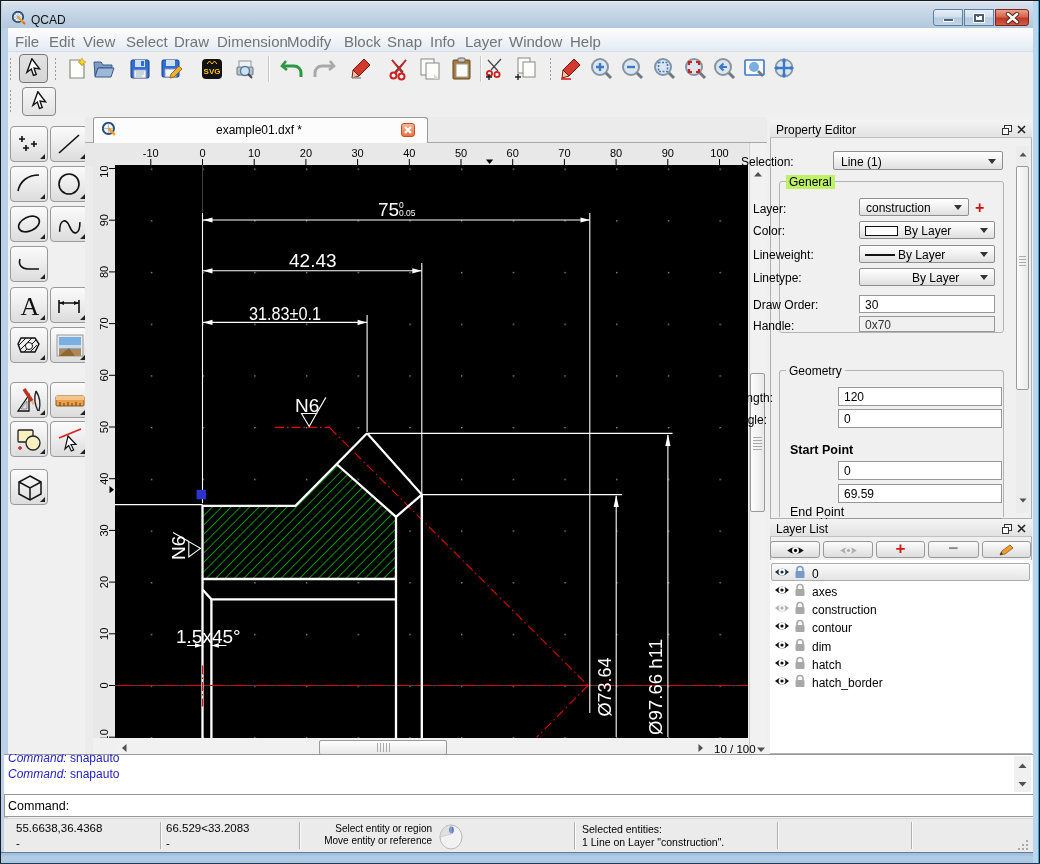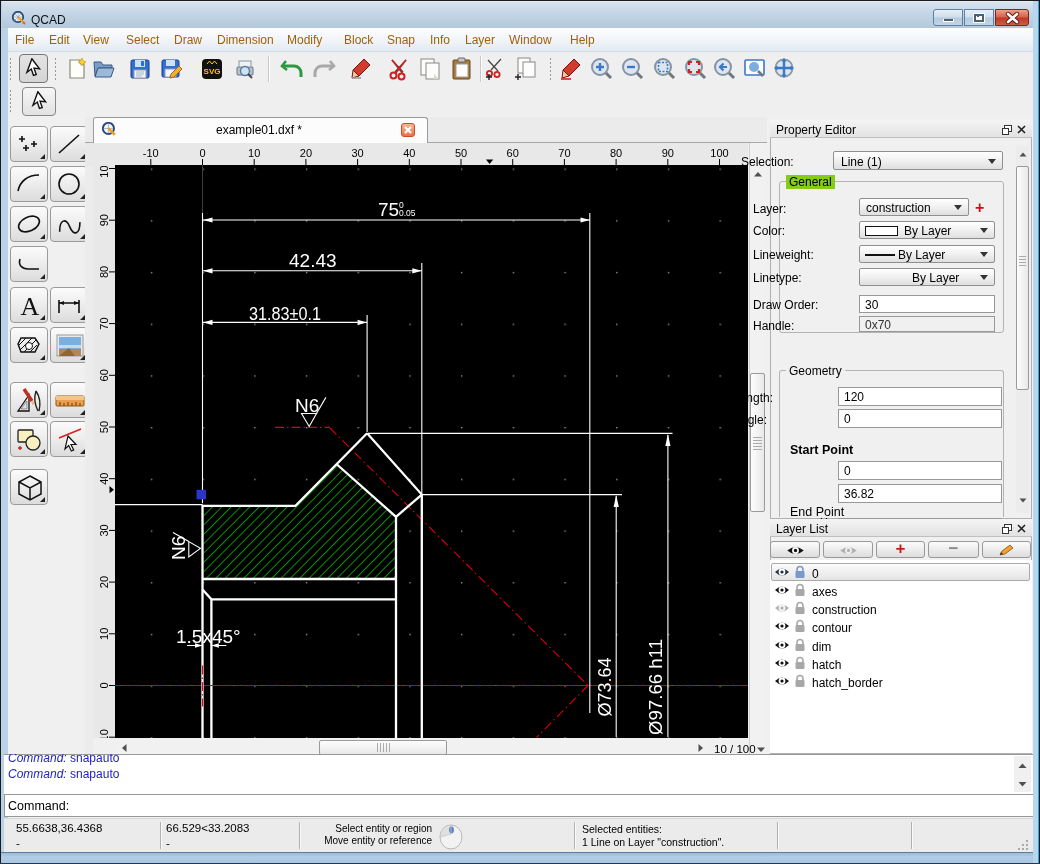--- a/index.html
+++ b/index.html
@@ -5,21 +5,21 @@
 .a{position:absolute}
 .tbtn{position:absolute;width:38px;height:36px;border:1px solid #9a9a9a;border-radius:4px;background:linear-gradient(#fbfbfb,#eeeeee 45%,#dcdcdc)}
 .tbtn svg{position:absolute;left:3px;top:2px}
 .tri{position:absolute;right:2px;bottom:2px;width:0;height:0;border-left:5px solid transparent;border-bottom:5px solid #222}
 .sep{position:absolute;top:56px;height:26px;border-left:1px solid #c8c8c8;border-right:1px solid #fdfdfd}
 .grip{position:absolute;top:57px;height:24px;width:4px;background:radial-gradient(circle 1px at 1.5px 2px,#999 60%,transparent 61%) 0 0/4px 4px repeat-y}
 .cb{position:absolute;border:1px solid #8f8f8f;border-radius:2px;background:linear-gradient(#ffffff,#f2f2f2 45%,#dfdfdf);font-size:12px}
 .cb .ar{position:absolute;right:6px;top:7px;width:0;height:0;border:4px solid transparent;border-top:5px solid #333}
 .fld{position:absolute;border:1px solid #989898;background:#fff;font-size:12px;padding:2px 0 0 5px}
 .lbl{position:absolute;font-size:12px;color:#000;}
-.mi{display:inline-block;font-size:12px;color:#a16207}
+.mi{display:inline-block;font-size:15px;color:#737373}
 </style></head><body>
 
 <div class="a" style="left:0;top:0;width:1040px;height:864px;background:#b9d2ea"></div>
 <div class="a" style="left:8px;top:28px;width:1026px;height:825px;background:#f0f0f0"></div>
 
 <div class="a" style="left:2px;top:1px;width:1036px;height:27px;background:linear-gradient(#d7e2ee,#c2d4e4 50%,#b3c8dc);border-top:1px solid #e8eef5"></div>
 <svg class="a" style="left:12px;top:11px" width="14" height="14" viewBox="0 0 14 14">
     <circle cx="6" cy="6" r="5.2" fill="#f4f6fa" stroke="#274b7a" stroke-width="1.8"></circle>
     <path d="M1.5 6h9M6 1.5v9M2.6 2.6l6.8 6.8M9.4 2.6L2.6 9.4" stroke="#90a0b8" stroke-width=".7"></path>
     <path d="M6 6L12 12" stroke="#f0a020" stroke-width="2.4"></path>
@@ -487,21 +487,21 @@
 <svg class="a" style="left:1017px;top:125px" width="9" height="9" viewBox="0 0 9 9">
     <path d="M1 1l7 7M8 1L1 8" stroke="#222" stroke-width="1.6"></path>
   </svg>
 <div class="lbl" style="left:741px;top:155px;width:85px">Selection:</div>
 <div class="cb" style="left:833px;top:151px;width:170px;height:19px">
     <span style="position:absolute;left:7px;top:3px">Line (1)</span>
     <span class="ar"></span>
   </div>
 
 <div class="a" style="left:779px;top:181px;width:225px;height:152px;border:1px solid #b4b4b4;border-radius:3px"></div>
-<div class="a" style="left:786px;top:175px;background:#84cc16;padding:0 3px;font-size:12px">General</div>
+<div class="a" style="left:786px;top:175px;background:#bef264;padding:0 3px;font-size:12px">General</div>
 <div class="lbl" style="left:753px;top:202px;width:100px">Layer:</div>
 <div class="cb" style="left:859px;top:198px;width:110px;height:18px">
     <span style="position:absolute;left:6px;top:2px">construction</span>
     <span class="ar" style="top:6px"></span>
   </div>
 <div class="a" style="left:975px;top:199px;width:12px;height:14px;color:#cc1111;font-size:16px;font-weight:bold">+</div>
 <div class="lbl" style="left:753px;top:224px;width:100px">Color:</div>
 <div class="cb" style="left:859px;top:221px;width:136px;height:18px">
     <span class="a" style="left:5px;top:3.5px;width:33px;height:10px;background:#fff;border:1px solid #111"></span>
     <span style="position:absolute;left:44px;top:2px">By Layer</span>
@@ -526,21 +526,21 @@
 <div class="a" style="left:779px;top:370px;width:225px;height:147px;border:1px solid #b4b4b4;border-radius:3px 3px 0 0;border-bottom:none"></div>
 <div class="a" style="left:786px;top:364px;background:#f0f0f0;padding:0 3px;font-size:12px">Geometry</div>
 <div class="lbl" style="left:733px;top:391px;width:100px">Length:</div>
 <div class="fld" style="left:838px;top:387px;width:164px;height:19px">120</div>
 <div class="lbl" style="left:733px;top:413px;width:100px">Angle:</div>
 <div class="fld" style="left:838px;top:409px;width:164px;height:19px">0</div>
 <div class="a" style="left:790px;top:443px;font-size:12.5px;font-weight:bold">Start Point</div>
 <div class="lbl" style="left:733px;top:465px;width:100px">X:</div>
 <div class="fld" style="left:838px;top:461px;width:164px;height:19px">0</div>
 <div class="lbl" style="left:733px;top:488px;width:100px">Y:</div>
-<div class="fld" style="left:838px;top:484px;width:164px;height:19px">36.82</div>
+<div class="fld" style="left:838px;top:484px;width:164px;height:19px">69.59</div>
 <div class="a" style="left:790px;top:505px;font-size:12.5px;font-weight:normal">End Point</div>
 <div class="a" style="left:820px;top:516px;width:182px;height:3px;overflow:hidden">
     <div class="a" style="left:0;top:0;font-size:12px">X:</div>
     <div class="fld" style="left:18px;top:2px;width:164px;height:19px">120</div>
   </div>
 
 <div class="a" style="left:1016px;top:146px;width:13px;height:367px;background:#ececec"></div>
 <svg class="a" style="left:1019px;top:151px" width="8" height="7" viewBox="0 0 8 7">
     <path d="M0.5 5.5L4 1.5l3.5 4z" fill="#505050"></path>
   </svg>

